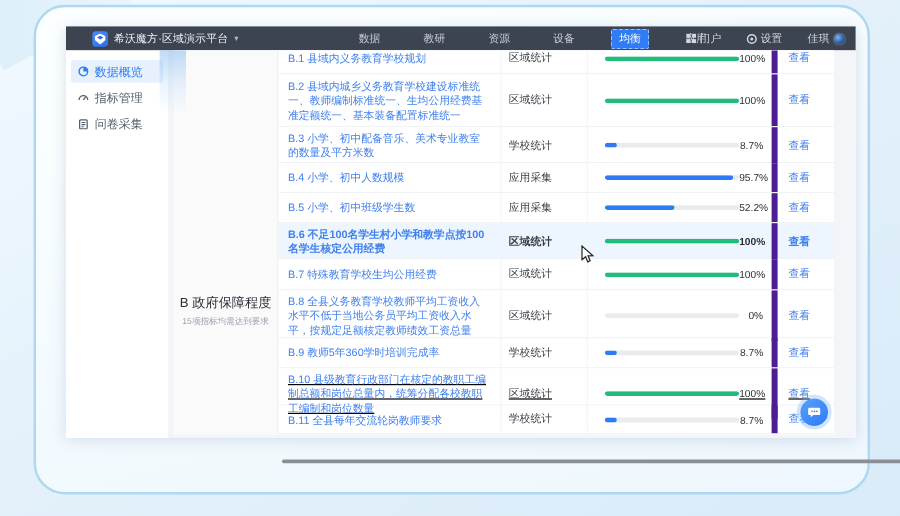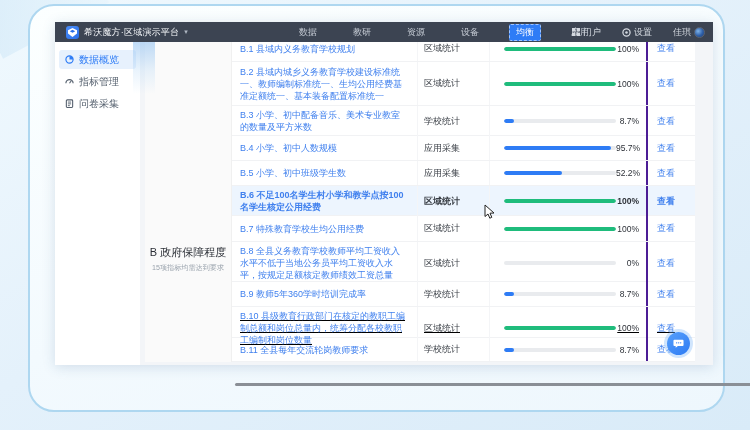--- a/index.html
+++ b/index.html
@@ -14,21 +14,21 @@
     border:2px solid #aed7f0; border-radius:26px;
     background:linear-gradient(165deg,#fcffff 0%,#f3fafe 60%,#eef7fd 100%); }
 
   
   .window { position:absolute; left:55px; top:22px; width:658px; height:343px;
     background:#fff; box-shadow:0 2px 12px rgba(50,90,140,.18); }
 
   
   .navbar { position:absolute; left:0; top:0; width:100%; height:20px; background:#3c4452;
     display:flex; align-items:center; color:#e8eaee; font-size:9px; }
-  .brand { display:flex; align-items:center; gap:5px; padding-left:11px; }
+  .brand { display:flex; align-items:center; gap:5px; padding-left:22px; }
   .logo { width:13px; height:13px; border-radius:3px; background:linear-gradient(140deg,#4a8df8,#2b6fe8);
     display:flex; align-items:center; justify-content:center; }
   .brand-title { color:#f2f4f7; letter-spacing:.2px; }
   .caret { font-size:7px; color:#aeb6c2; }
   .menu { position:absolute; left:238px; top:0; height:20px; display:flex; align-items:center; gap:24px; }
   .menu-item { color:#c7cdd6; padding:2px 6px; cursor:pointer; white-space:nowrap; }
   .menu-item.active { background:#2e7cf6; color:#fff; border-radius:2px; border:1px dashed #9ec4ff; padding:1px 6px; }
   .nav-right { position:absolute; right:8px; top:0; height:20px; display:flex; align-items:center; gap:21px; }
   .nav-util { display:flex; align-items:center; gap:3px; color:#d3d8df; cursor:pointer; white-space:nowrap; }
   .avatar { width:11px; height:11px; border-radius:50%;
@@ -51,21 +51,21 @@
   .cat-col { position:relative; width:87px; flex:none; background:#fafafa; border-right:1px solid #f0f0f0; }
   .cat-label { position:absolute; left:0; top:203px; width:100%; text-align:center; }
   .cat-title { font-size:11px; font-weight:normal; color:#2b2f36; }
   .cat-sub { font-size:7.5px; color:#9aa3ad; margin-top:3px; transform:scale(.95); }
   .rows { flex:1; margin-top:-6px; }
   .t-row { display:grid; grid-template-columns:186px 72px 158px 1fr; border-bottom:1px solid #f1f2f4; background:#fff; }
   .t-row.hovered { background:#edf5fe;font-weight:bold; }
   .cell-name { display:flex; align-items:center; padding:3px 9px 3px 8px; font-size:9px; line-height:12px;
     color:#4080ee; cursor:pointer; border-right:1px solid #f4f5f7; }
   .cell-type { display:flex; align-items:center; padding-left:6px; font-size:9px; color:#3a3f46; border-right:1px solid #f4f5f7; }
-  .cell-prog { display:flex; align-items:center; padding-left:14px; border-right:2px solid #4c1d95; }
+  .cell-prog { display:flex; align-items:center; padding-left:14px; border-right:5px solid #4c1d95; }
   .track { width:112px; height:4px; border-radius:2px; background:#e9ebee; overflow:hidden; flex:none; }
   .fill { height:100%; border-radius:2px; }
   .pct { flex:1; text-align:right; font-size:8.5px; color:#2d3138; padding-right:7px; }
   .cell-act { display:flex; align-items:center; padding-left:9px; }
   .view-link { font-size:9px; color:#4080ee; cursor:pointer; }
 
   .hscrollbar { position:absolute; left:95px; top:341px; width:538px; height:3px; border-radius:2px; background:#8a8f96; z-index:6; }
 
   
   .chat-fab { position:absolute; left:667px; top:332px; width:23px; height:23px; border-radius:50%;

